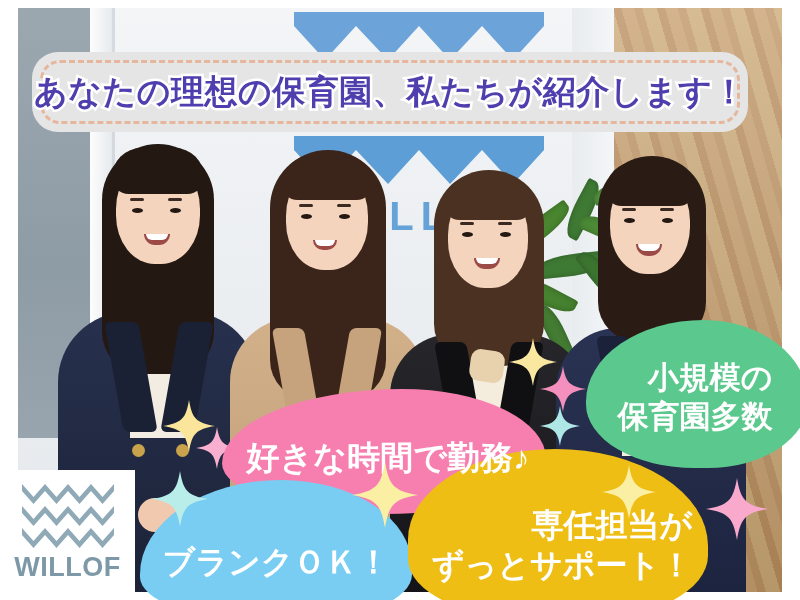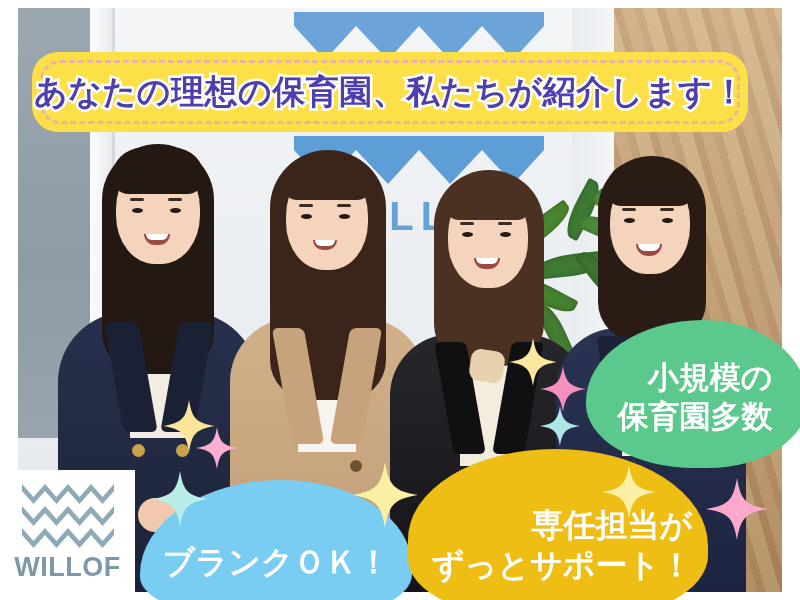--- a/index.html
+++ b/index.html
@@ -94,21 +94,21 @@
   .brow{position:absolute;width:14px;height:3px;background:#3a2a22;border-radius:2px;}
   .mouth{position:absolute;background:#9c4a45;border-radius:0 0 14px 14px;}
   .teeth{position:absolute;background:#fff;border-radius:0 0 10px 10px;}
 
   
   .overlay{position:absolute;left:0;top:0;width:800px;height:600px;pointer-events:none;}
 
   
   .headline{
     position:absolute;left:32px;top:52px;width:716px;height:80px;
-    background:#fde047;
+    background:#e5e5e5;
     border-radius:26px;
     pointer-events:auto;
   }
   .headline::before{
     content:"";position:absolute;left:8px;top:8px;right:8px;bottom:8px;
     border:3px dashed #e6b79c;border-radius:20px;
   }
   .headline-text{
     position:absolute;left:0;top:0;width:100%;height:100%;
     display:flex;align-items:center;justify-content:center;
@@ -310,20 +310,23 @@
       <svg viewBox="0 0 100 100">
           <path d="M50 0 C56 36 64 44 100 50 C64 56 56 64 50 100 C44 64 36 56 0 50 C36 44 44 36 50 0 Z" fill="#FAE59B"></path>
         </svg>
     </div>
     <div class="sparkle" style="left:196px;top:427px;width:42px;height:42px;">
       <svg viewBox="0 0 100 100">
           <path d="M50 0 C56 36 64 44 100 50 C64 56 56 64 50 100 C44 64 36 56 0 50 C36 44 44 36 50 0 Z" fill="#F9AFD0"></path>
         </svg>
     </div>
 
+    <div class="blob blob-pink">
+      <div class="blob-label">好きな時間で勤務♪</div>
+    </div>
 
     <div class="blob blob-green">
       <div class="blob-label">小規模の
 保育園多数</div>
     </div>
 
     <div class="sparkle" style="left:509px;top:338px;width:48px;height:48px;">
       <svg viewBox="0 0 100 100">
           <path d="M50 0 C56 36 64 44 100 50 C64 56 56 64 50 100 C44 64 36 56 0 50 C36 44 44 36 50 0 Z" fill="#FAE8A0"></path>
         </svg>

